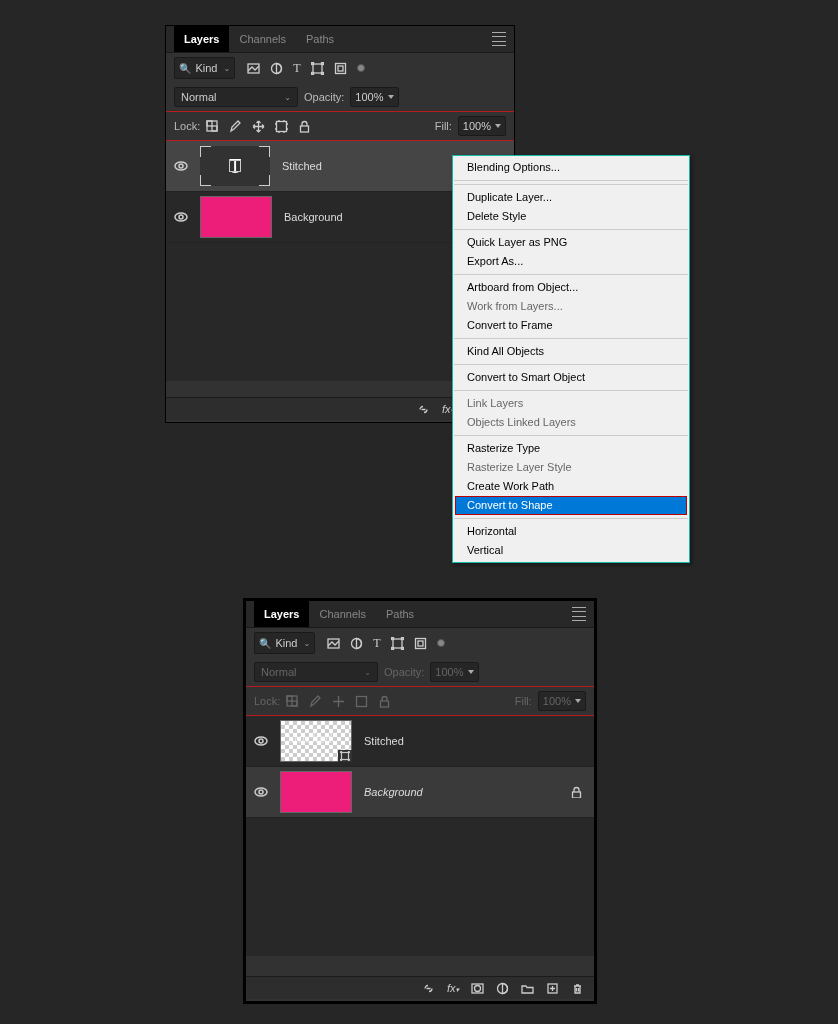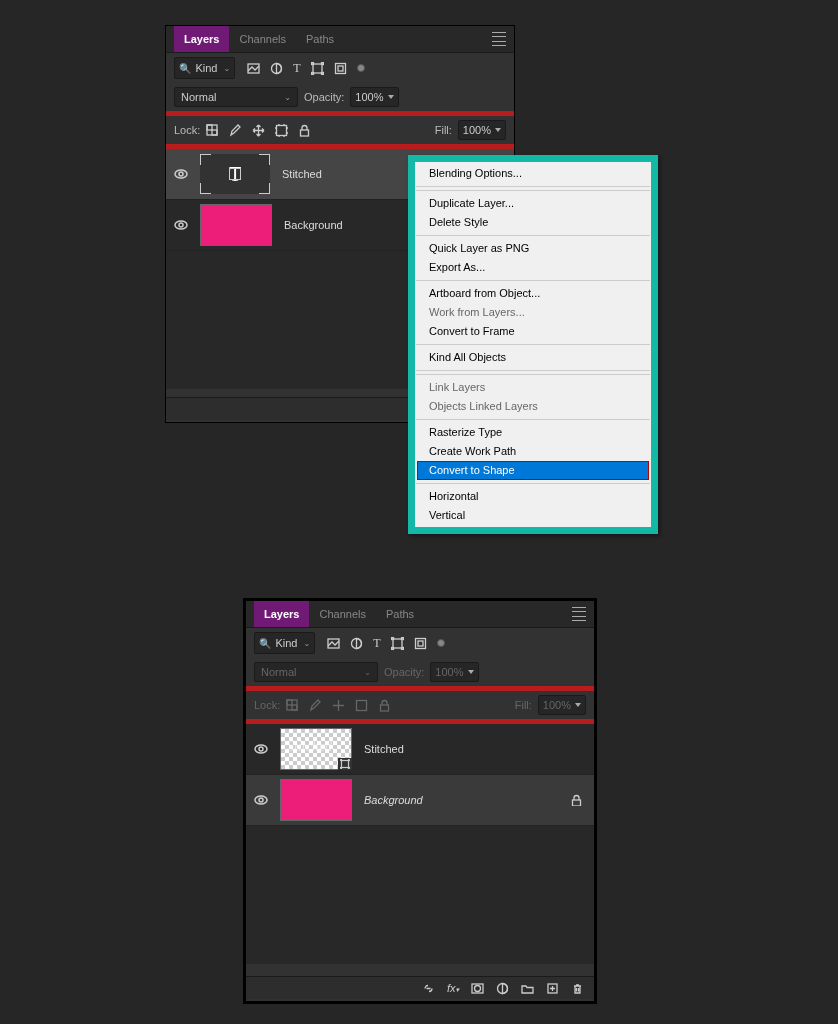--- a/index.html
+++ b/index.html
@@ -29,36 +29,36 @@
     padding: 0 8px;
     border-bottom: 1px solid #1a1a1a;
   }
   .tabs .tab {
     padding: 0 10px;
     color: #888;
     height: 26px;
     line-height: 26px;
     cursor: pointer;
   }
-  .tabs .tab.active { color: #fff; background: #701a75; font-weight: bold; }
+  .tabs .tab.active { color: #fff; background: #000000; font-weight: bold; }
   .tabs .menu-icon {
     margin-left: auto;
     width: 14px; height: 14px;
     display: flex; flex-direction: column; justify-content: space-between;
     cursor: pointer;
   }
   .tabs .menu-icon span { height: 1px; background: #aaa; display: block; }
 
   .row {
     display: flex;
     align-items: center;
     padding: 4px 8px;
     gap: 6px;
   }
-  .row.divider { border-bottom: 5px solid #b91c1c; }
+  .row.divider { border-bottom: 1px solid #b91c1c; }
 
   .kind-select {
     display: flex; align-items: center;
     background: #262626;
     border: 1px solid #1a1a1a;
     border-radius: 2px;
     padding: 1px 4px;
     gap: 4px;
     height: 18px;
   }
@@ -179,24 +179,24 @@
     padding: 0 10px;
     gap: 12px;
   }
   .filter-icons { display: flex; gap: 10px; align-items: center; margin-left: 6px; }
   .filter-icons .T { font-family: Georgia, serif; font-size: 12px; color: #ccc; }
   .dot { width: 6px; height: 6px; border-radius: 50%; background: #888; border: 1px solid #555; }
 
   
   .context-menu {
     position: absolute;
-    left: 408px; top: 155px;
+    left: 452px; top: 155px;
     width: 236px;
     background: #f0f0f0;
-    border: 7px solid #14b8a6;
+    border: 1px solid #14b8a6;
     box-shadow: 2px 2px 4px rgba(0,0,0,0.4);
     padding: 2px 0;
     color: #000;
     font-size: 11px;
   }
   .context-menu .item {
     padding: 2px 14px;
     line-height: 15px;
     cursor: default;
   }
@@ -357,25 +357,27 @@
   <hr>
   <div class="item">Quick Layer as PNG</div>
   <div class="item">Export As...</div>
   <hr>
   <div class="item">Artboard from Object...</div>
   <div class="item disabled">Work from Layers...</div>
   <div class="item">Convert to Frame</div>
   <hr>
   <div class="item">Kind All Objects</div>
   <hr>
+  <div class="item">Convert to Smart Object</div>
   <hr>
   <div class="item disabled">Link Layers</div>
   <div class="item disabled">Objects Linked Layers</div>
   <hr>
   <div class="item">Rasterize Type</div>
+  <div class="item disabled">Rasterize Layer Style</div>
   <div class="item">Create Work Path</div>
   <div class="item highlight">Convert to Shape</div>
   <hr>
   <div class="item">Horizontal</div>
   <div class="item">Vertical</div>
 </div>
 
 <div class="panel bottom">
   <div class="tabs">
     <div class="tab active">Layers</div>

